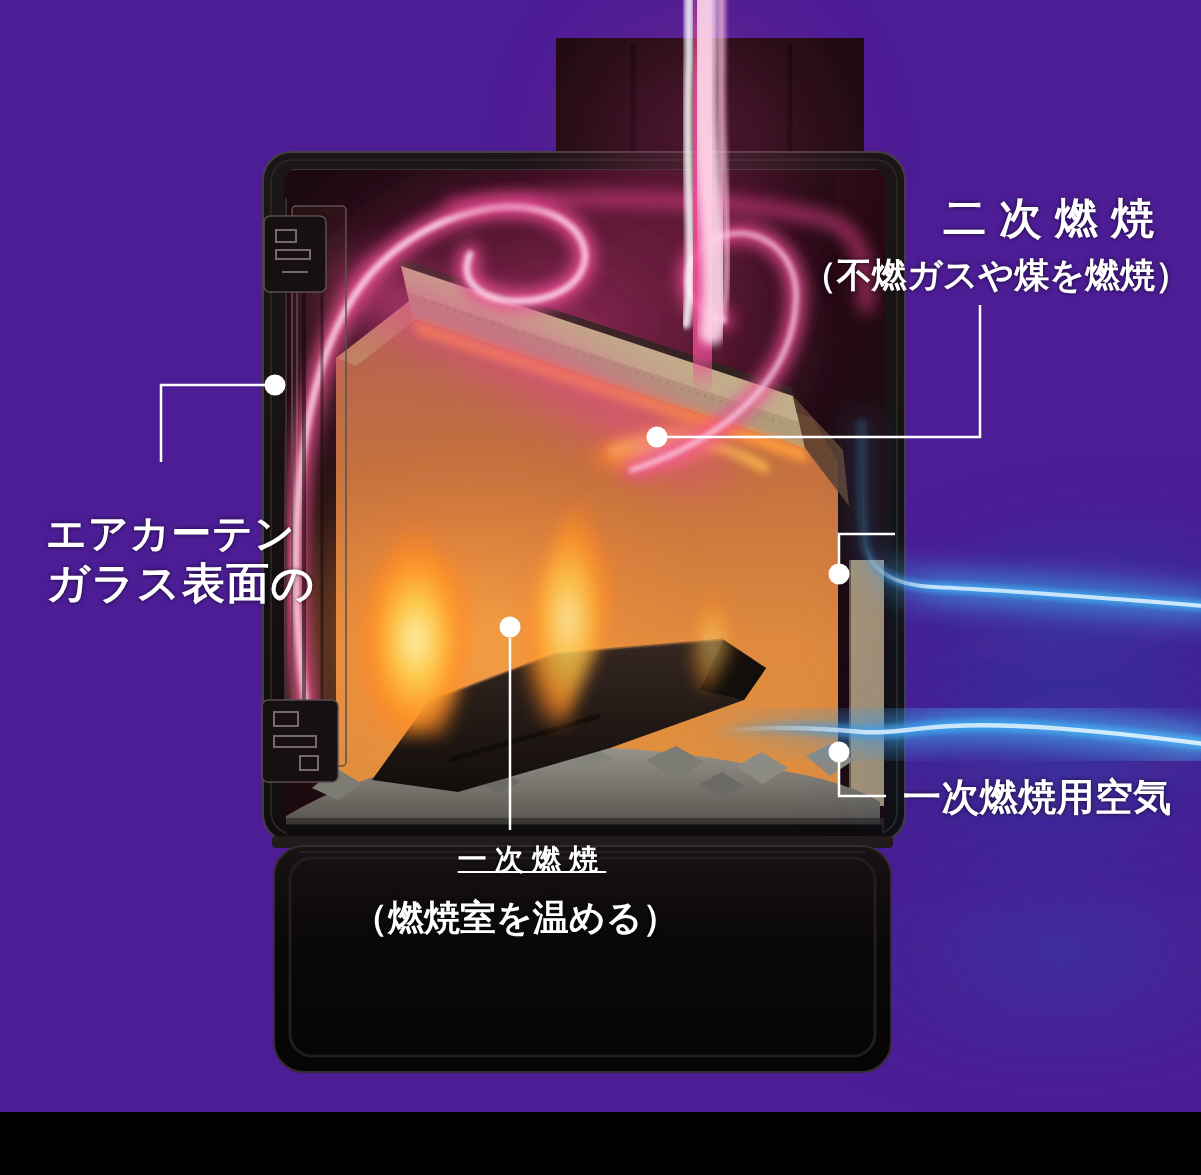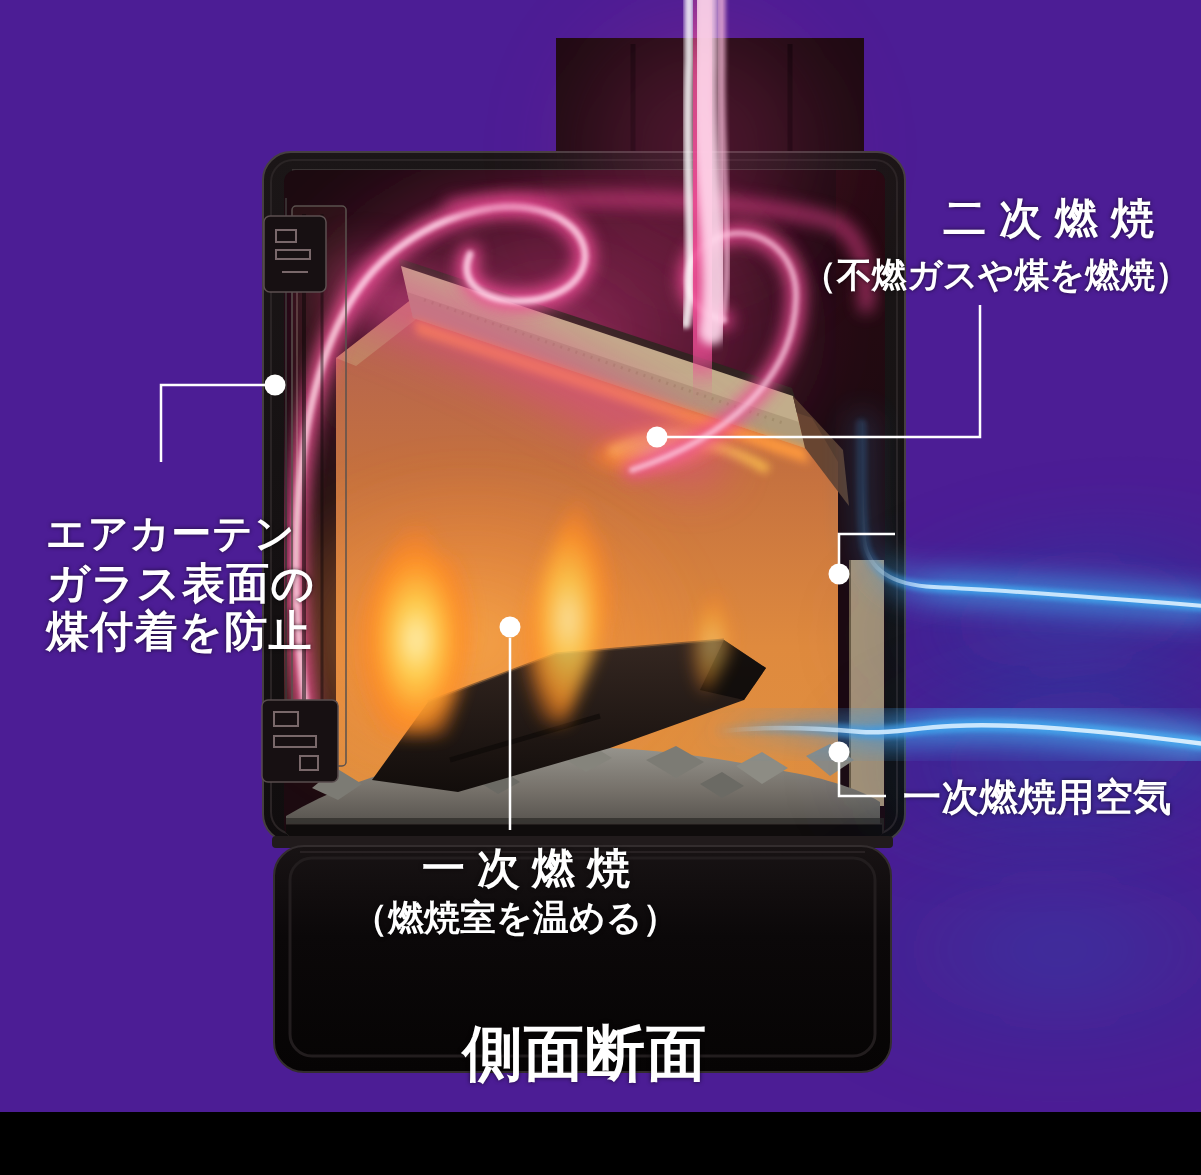--- a/index.html
+++ b/index.html
@@ -13,21 +13,21 @@
     position:absolute;color:#fff;font-weight:700;white-space:nowrap;
     font-family:"Liberation Sans","DejaVu Sans",sans-serif;
     text-shadow:0 0 4px rgba(0,0,0,.65);
   }
   .lbl-sc-title{left:933px;top:190px;width:244px;text-align:center;font-size:43px;letter-spacing:.30em;}
   .lbl-sc-sub{left:738px;top:252px;width:452px;text-align:right;font-size:35px;}
   .lbl-ac-title{left:46px;top:490px;font-size:40px;letter-spacing:.02em;margin-top:16px;}
   .lbl-ac-desc{left:46px;top:559px;font-size:43px;line-height:48px;letter-spacing:.03em;}
   .lbl-sa{left:902px;top:510px;font-size:38px;letter-spacing:.01em;}
   .lbl-pa{left:891px;top:772px;font-size:38px;letter-spacing:.01em;margin-left:12px;}
-  .lbl-pc-title{left:386px;top:840px;width:292px;text-align:center;font-size:43px;letter-spacing:.28em;}
+  .lbl-pc-title{left:386px;top:840px;width:292px;text-align:center;font-size:29px;letter-spacing:.28em;text-decoration:underline;}
   .lbl-pc-sub{left:352px;top:894px;width:340px;font-size:36px;}
   .lbl-caption{left:444px;top:1014px;width:282px;text-align:center;font-size:60px;letter-spacing:.02em;}
 </style>
 </head>
 <body>
 
 <div class="stage">
 
 <svg class="scene" width="1201" height="1175" viewBox="0 0 1201 1175">
   <defs>
@@ -288,23 +288,21 @@
     </g>
   </g>
 </svg>
 
 <div class="label lbl-sc-title">二次燃焼</div>
 <div class="label lbl-sc-sub">（不燃ガスや煤を燃焼）</div>
 
 <div class="label lbl-ac-title">エアカーテン</div>
 <div class="label lbl-ac-desc">
   <div>ガラス表面の</div>
-  <div>煤付着を防止</div>
 </div>
 
 <div class="label lbl-pa">一次燃焼用空気</div>
 
 <div class="label lbl-pc-title">一次燃焼</div>
 <div class="label lbl-pc-sub">（燃焼室を温める）</div>
 
-<div class="label lbl-caption">側面断面</div>
 
 </div>
 
 </body></html>

